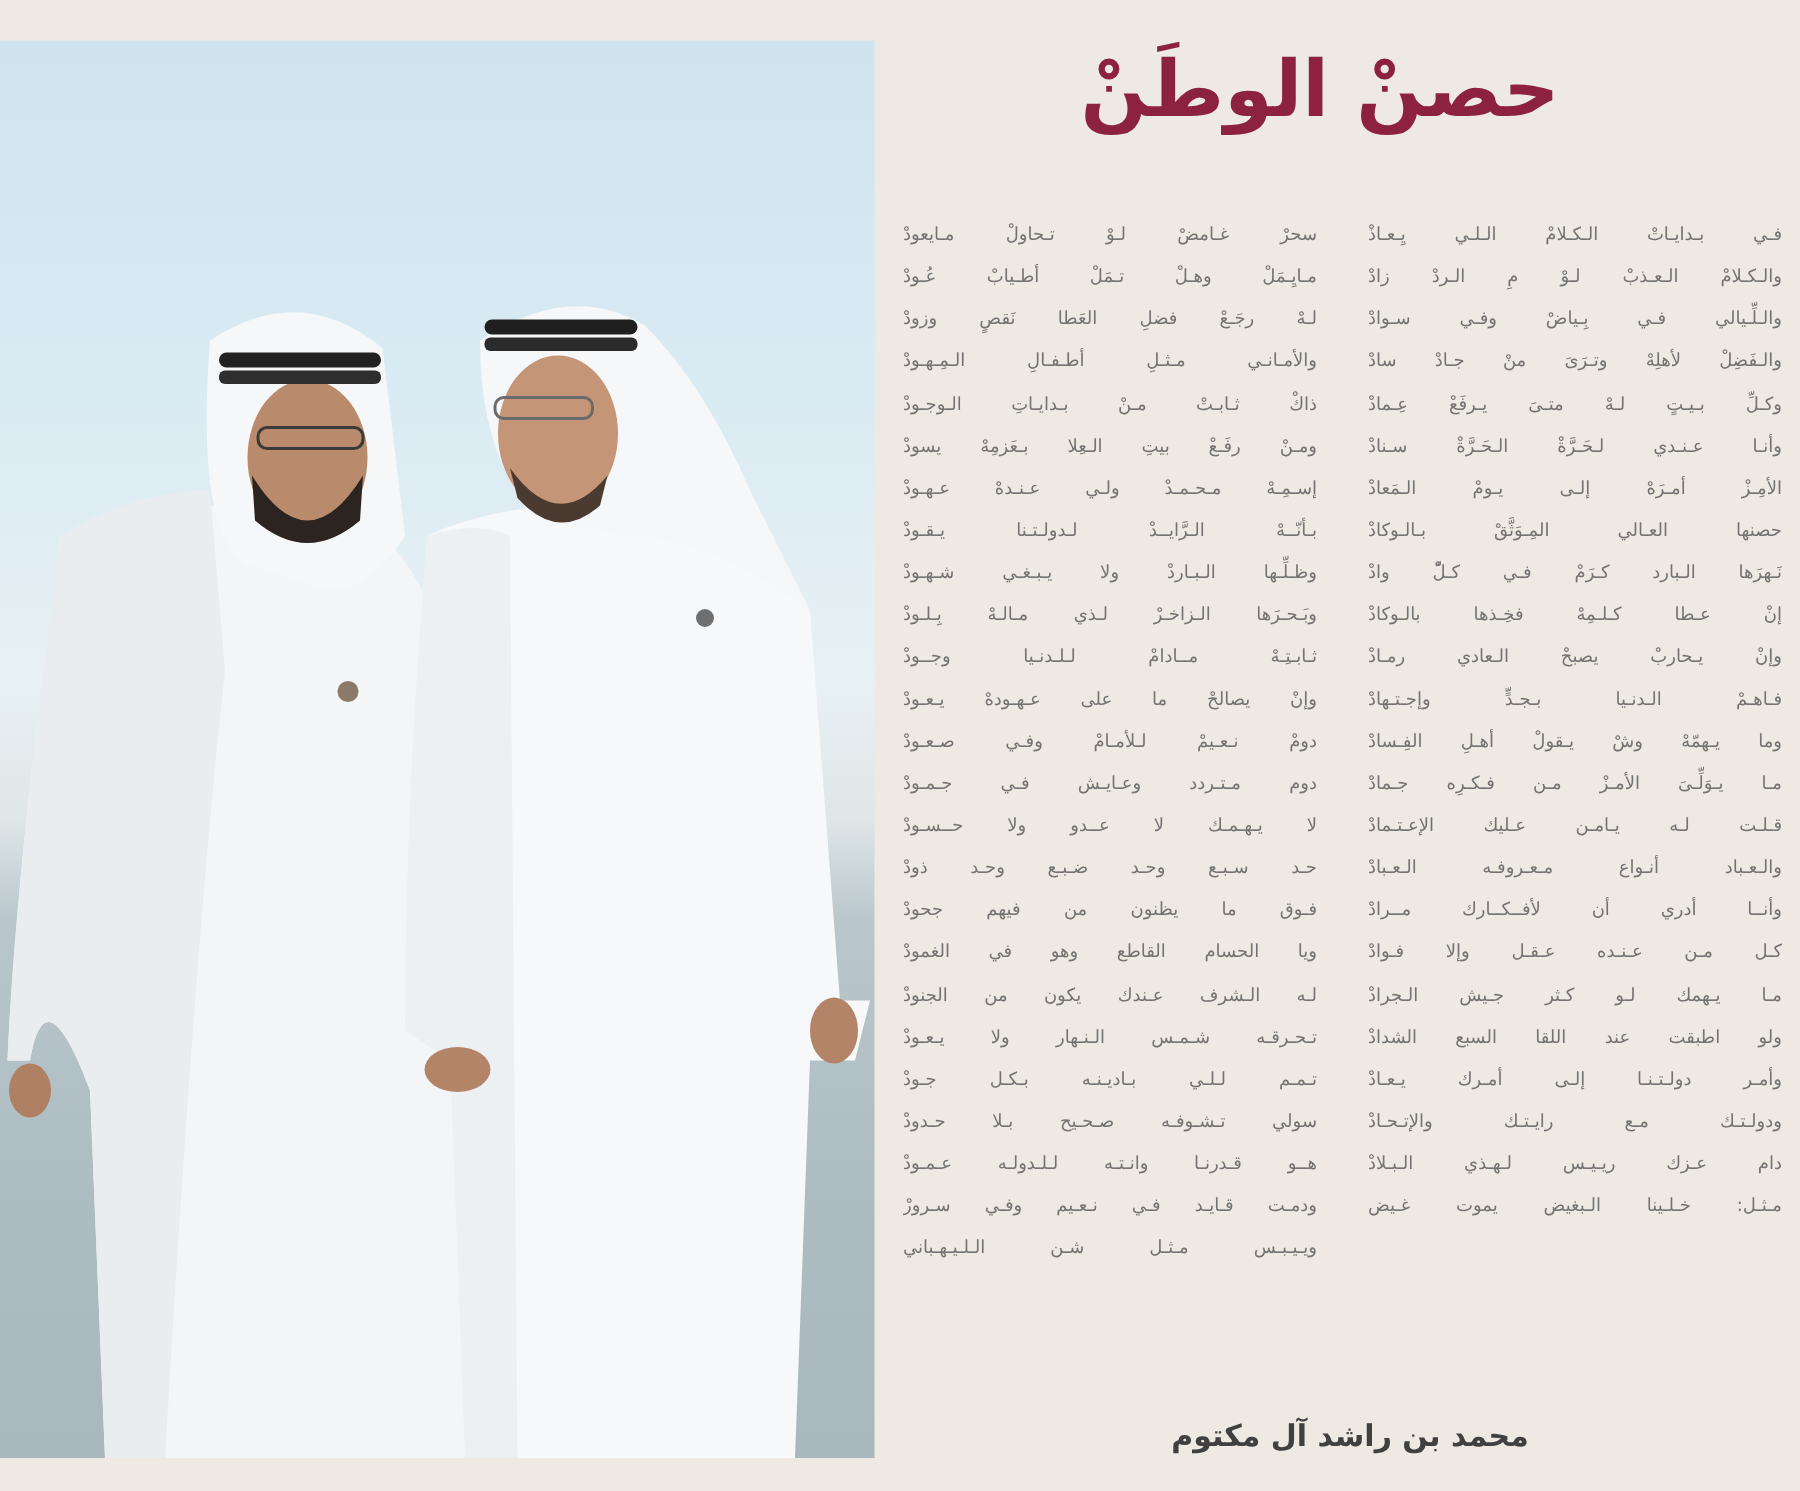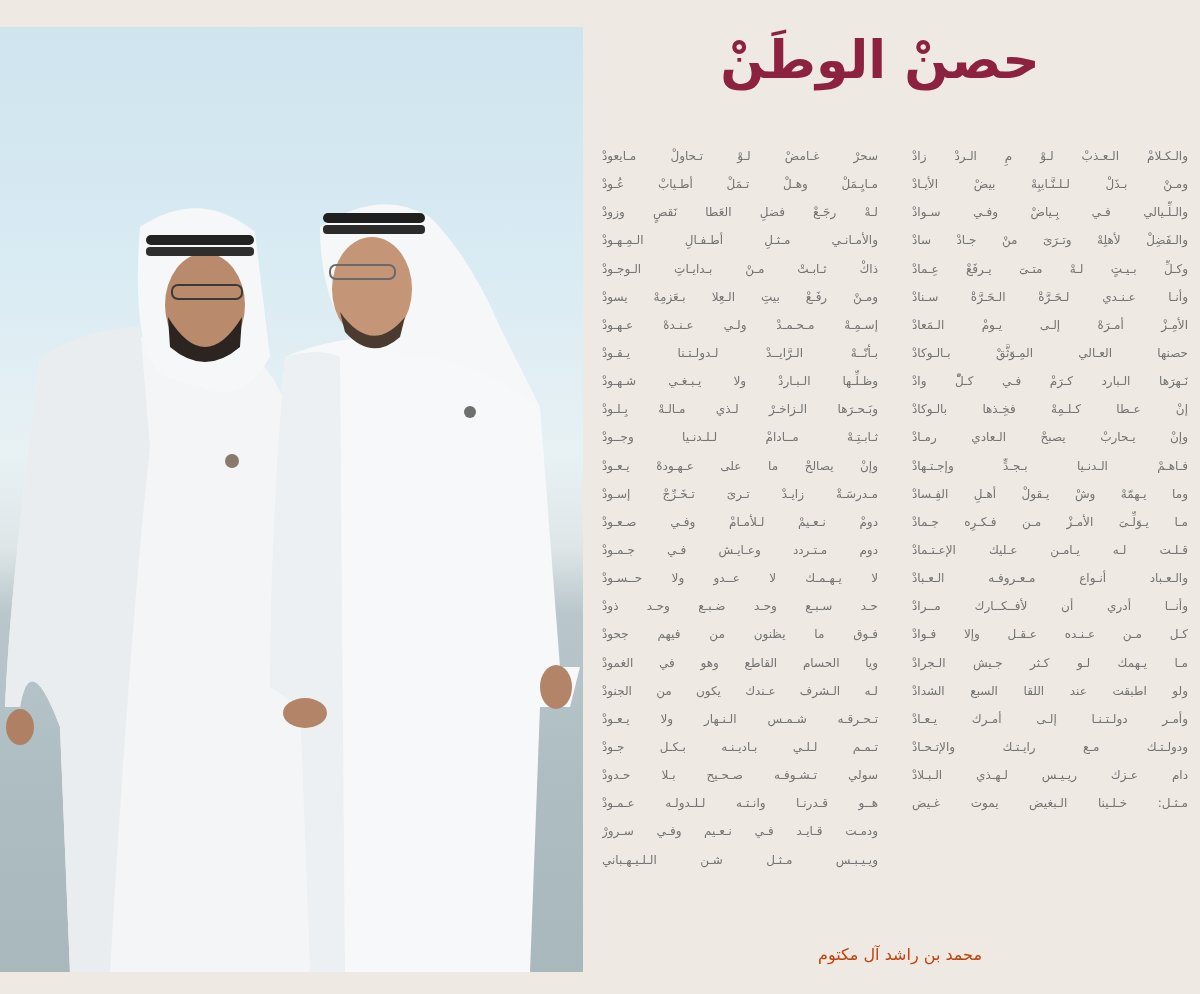--- a/index.html
+++ b/index.html
@@ -24,21 +24,21 @@
     color:#737373;
   }
   .col .verse {
     height:28.15px; line-height:28px; white-space:nowrap; overflow:hidden;
     text-align-last:justify;
   }
   .col-right { left:912px; width:276px; }
   .col-left { left:602px; width:276px; }
   .author {
     position:absolute; left:700px; top:945px; width:400px; text-align:center;
-    font-weight:normal; font-size:16px; color:#c2410c; direction:rtl;
+    font-weight:bold; font-size:20px; color:#404040; direction:rtl;
   }
 </style>
 </head>
 <body>
 
 <div class="photo">
   <svg width="583" height="945" viewBox="0 0 583 945">
 
     <path d="M40 330 Q80 320 140 310 L240 320 Q280 340 300 420 L320 945 L70 945 L60 700 Q30 620 20 680 L5 680 Q10 560 40 330 Z" fill="#f3f5f6"></path>
     <path d="M40 330 Q90 300 140 300 L150 420 Q130 600 110 945 L70 945 L60 700 Q30 620 20 680 L5 680 Q10 560 40 330 Z" fill="#e9edef"></path>
@@ -70,22 +70,22 @@
     <ellipse cx="556" cy="660" rx="16" ry="22" fill="#b48468"></ellipse>
 
     <circle cx="232" cy="434" r="7" fill="#8a7a6a"></circle>
     <circle cx="470" cy="385" r="6" fill="#6f6f70"></circle>
   </svg>
 </div>
 
 <div class="title">حصنْ الوطَنْ</div>
 
 <div class="col col-right">
+  <div class="verse">فـي بـدايـاتْ الـكـلامْ الـلـي يِـعـاذْ</div>
   <div class="verse">والـكـلامْ الـعـذبْ لـوْ مِ الـردْ زادْ</div>
-  <div class="verse">ومـنْ بـذَلْ لـلـنَّـايبِهْ بيضْ الأيـادْ</div>
   <div class="verse">والـلِّـيالي فـي بِـياضْ وفـي سـوادْ</div>
   <div class="verse">والـفَضِلْ لأهلِهْ وتـرَىَ منْ جـادْ سادْ</div>
   <div class="verse">وكـلِّ بـيـتٍ لـهْ متـىَ يـرفَعْ عِـمادْ</div>
   <div class="verse">وأنـا عـنـدي لـحَـرَّةْ الـحَـرَّةْ سـنادْ</div>
   <div class="verse">الأمِـزْ أمـرَهْ إلـى يـومْ الـمَعادْ</div>
   <div class="verse">حصنها العـالي المِـوَثَّقْ بـالـوكادْ</div>
   <div class="verse">نَـهرَها الـبارد كـرَمْ فـي كـلّْ وادْ</div>
   <div class="verse">إنْ عـطا كـلـمِهْ فخِـذها بالـوكادْ</div>
   <div class="verse">وإنْ يـحاربْ يصبحْ الـعادي رمـادْ</div>
   <div class="verse">فـاهـمْ الـدنـيا بـجـدٍّ وإجـتـهادْ</div>
@@ -109,21 +109,20 @@
   <div class="verse">لـهْ رجَـعْ فضلِ العَطا نَقصٍ وزودْ</div>
   <div class="verse">والأمـانـي مـثـلِ أطـفـالِ الـمِـهـودْ</div>
   <div class="verse">ذاكْ ثـابـتْ مـنْ بـدايـاتِ الـوجـودْ</div>
   <div class="verse">ومـنْ رفَـعْ بيتِ الـعِلا بـعَزمِهْ يسودْ</div>
   <div class="verse">إسـمِـهْ مـحـمـدْ ولـي عـنـدهْ عـهـودْ</div>
   <div class="verse">بـأنّــهْ الـرَّايــدْ لـدولـتـنا يـقـودْ</div>
   <div class="verse">وظـلِّـها الـبـاردْ ولا يـبـغـي شـهـودْ</div>
   <div class="verse">وبَـحـرَها الـزاخـرْ لـذي مـالـهْ بِـلـودْ</div>
   <div class="verse">ثـابـتِـهْ مــادامْ لـلـدنـيا وجــودْ</div>
   <div class="verse">وإنْ يصالحْ ما على عـهـودهْ يـعـودْ</div>
-  <div class="verse">مـدرسَـةْ زايـدْ تـرىَ تـخَـرِّجْ إسـودْ</div>
   <div class="verse">دومْ نـعـيمْ لـلأمـامْ وفـي صـعـودْ</div>
   <div class="verse">دوم مـتـردد وعـايـش فـي جـمـودْ</div>
   <div class="verse">لا يـهـمـك لا عــدو ولا حــسـودْ</div>
   <div class="verse">حـد سـبـع وحـد ضـبـع وحـد ذودْ</div>
   <div class="verse">فـوق ما يظنون من فيهم جحودْ</div>
   <div class="verse">ويا الحسام القاطع وهو في الغمودْ</div>
   <div class="verse">لـه الـشرف عـندك يكون من الجنودْ</div>
   <div class="verse">تـحـرقـه شـمـس الـنـهار ولا يـعـودْ</div>
   <div class="verse">تـمـم لـلـي بـاديـنـه بـكـل جـودْ</div>
   <div class="verse">سولي تـشـوفـه صـحـيح بـلا حـدودْ</div>

